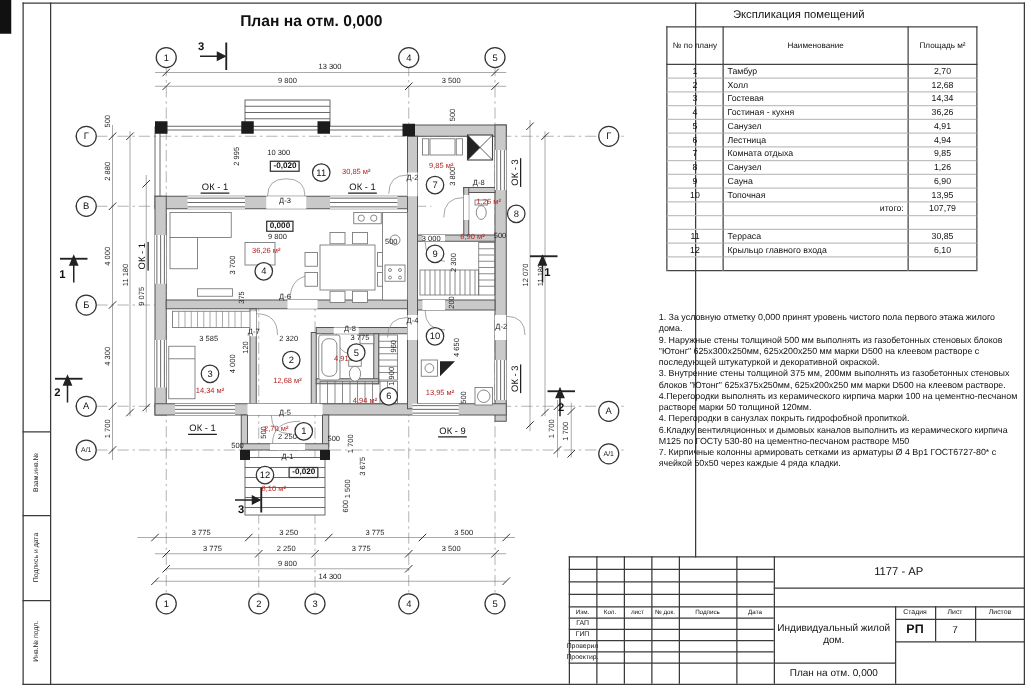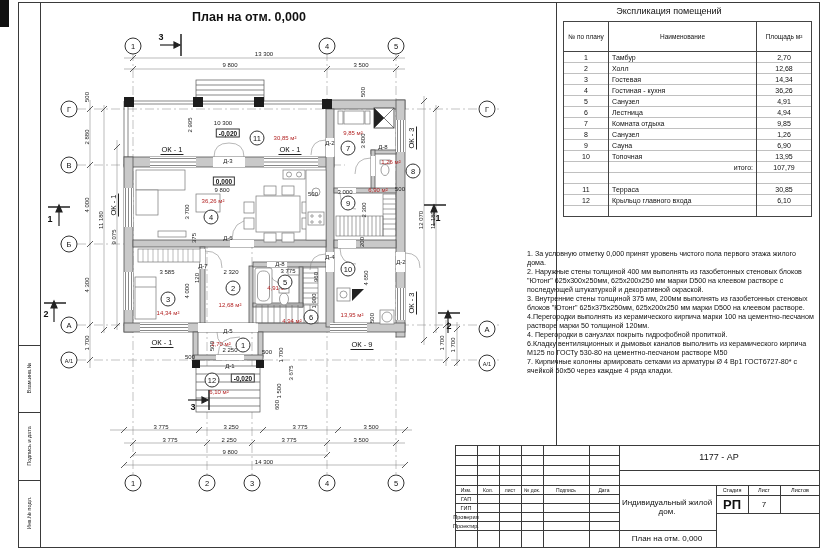--- a/index.html
+++ b/index.html
@@ -34,21 +34,21 @@
 
   .bubble { position:absolute; width:17px; height:17px; border:0.9px solid #333; border-radius:50%;
             background:#fff; font-size:7.5px; color:#111; display:flex; align-items:center;
             justify-content:center; transform:translate(-50%,-50%); }
   .bubble.small-txt { font-size:5.5px; }
   .roomtag { position:absolute; width:15px; height:15px; border:0.9px solid #333; border-radius:50%;
              background:#fff; font-size:7.5px; color:#111; display:flex; align-items:center;
              justify-content:center; transform:translate(-50%,-50%); }
 
   
-  .expl { position:absolute; left:563px; top:6px; width:212px; }
+  .expl { position:absolute; left:533px; top:6px; width:212px; }
   .expl-title { text-align:center; font-size:9px; color:#111; margin-bottom:5px; }
   table.expl-t { width:100%; border-collapse:collapse; border:1px solid #444; table-layout:fixed; }
   .expl-t th { border:1px solid #444; font-size:6.5px; font-weight:normal; color:#111;
                padding:2px 1px; height:30px; vertical-align:middle; }
   .expl-t td { border-left:1px solid #444; border-right:1px solid #444; border-top:0.5px solid #c0c0c0;
                font-size:7px; color:#111; padding:1px 3px; height:11px; vertical-align:middle; }
   .expl-t td.c { text-align:center; }
   .expl-t td.r { text-align:right; }
   .expl-t col.c1 { width:45px; } .expl-t col.c2 { width:148px; } .expl-t col.c3 { width:55px; }
 
@@ -620,21 +620,21 @@
             <td class="c"></td>
             <td></td>
             <td class="c"></td>
           </tr>
         </tbody>
     </table>
   </div>
 
   <div class="notes" id="notes">
       <div class="note">1.  За условную отметку 0,000 принят уровень чистого пола первого этажа жилого дома.</div>
-      <div class="note">2.  Наружные стены толщиной 400 мм выполнять из газобетонных стеновых блоков "Ютонг" 625х300х250мм, 625х200х250 мм марки D500 на клеевом растворе с последующей штукатуркой и декоративной окраской.</div>
+      <div class="note">9.  Наружные стены толщиной 500 мм выполнять из газобетонных стеновых блоков "Ютонг" 625х300х250мм, 625х200х250 мм марки D500 на клеевом растворе с последующей штукатуркой и декоративной окраской.</div>
       <div class="note">3. Внутренние стены толщиной 375 мм, 200мм  выполнять из газобетонных  стеновых блоков "Ютонг" 625х375х250мм, 625х200х250 мм марки D500  на клеевом растворе.</div>
       <div class="note">4.Перегородки выполнять из керамического кирпича марки 100  на цементно-песчаном растворе марки 50 толщиной  120мм.</div>
       <div class="note">4. Перегородки в санузлах  покрыть гидрофобной пропиткой.</div>
       <div class="note">6.Кладку вентиляционных и дымовых  каналов выполнить из керамического кирпича М125 по ГОСТу 530-80 на цементно-песчаном растворе М50</div>
       <div class="note">7. Кирпичные колонны армировать сетками из арматуры Ø 4 Вр1 ГОСТ6727-80* с ячейкой 50х50  через каждые 4 ряда кладки.</div>
     </div>
 
   <div>
     <div class="tb-line" style="left:455px;top:445px;width:365px;height:1px"></div>
     <div class="tb-line" style="left:455px;top:445px;width:1px;height:102px"></div>
@@ -676,17 +676,17 @@
         <div class="tb-text" style="left: 466px; top: 499px; font-size: 5.5px;">ГАП</div>
         <div class="tb-text" style="left: 466px; top: 508px; font-size: 5.5px;">ГИП</div>
         <div class="tb-text" style="left: 466px; top: 517px; font-size: 5.5px;">Проверил</div>
         <div class="tb-text" style="left: 466px; top: 526px; font-size: 5.5px;">Проектир.</div>
       </div>
     <div class="tb-text" style="left:667px;top:507px;font-size:8px;white-space:normal;width:92px;text-align:center">Индивидуальный жилой дом.</div>
     <div class="tb-text" style="left:667px;top:538px;font-size:8px">План на отм. 0,000</div>
     <div class="tb-text" style="left:732px;top:490px;font-size:5.5px">Стадия</div>
     <div class="tb-text" style="left:764px;top:490px;font-size:5.5px">Лист</div>
     <div class="tb-text" style="left:800px;top:490px;font-size:5.5px">Листов</div>
-    <div class="tb-text" style="left:732px;top:504px;font-size:13px;font-weight:600">РП</div>
+    <div class="tb-text" style="left:732px;top:504px;font-size:10px;font-weight:600">РП</div>
     <div class="tb-text" style="left:764px;top:504px;font-size:8px">7</div>
   </div>
 
 </div>
 
 </body></html>

